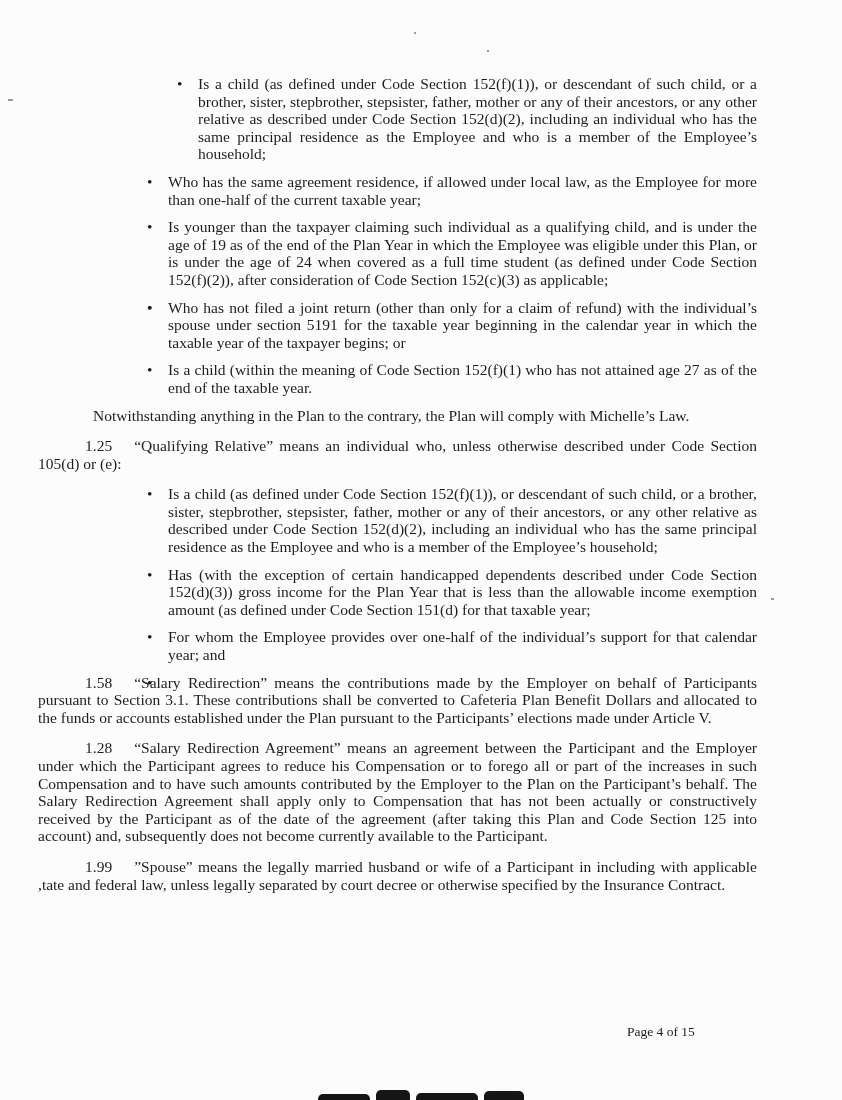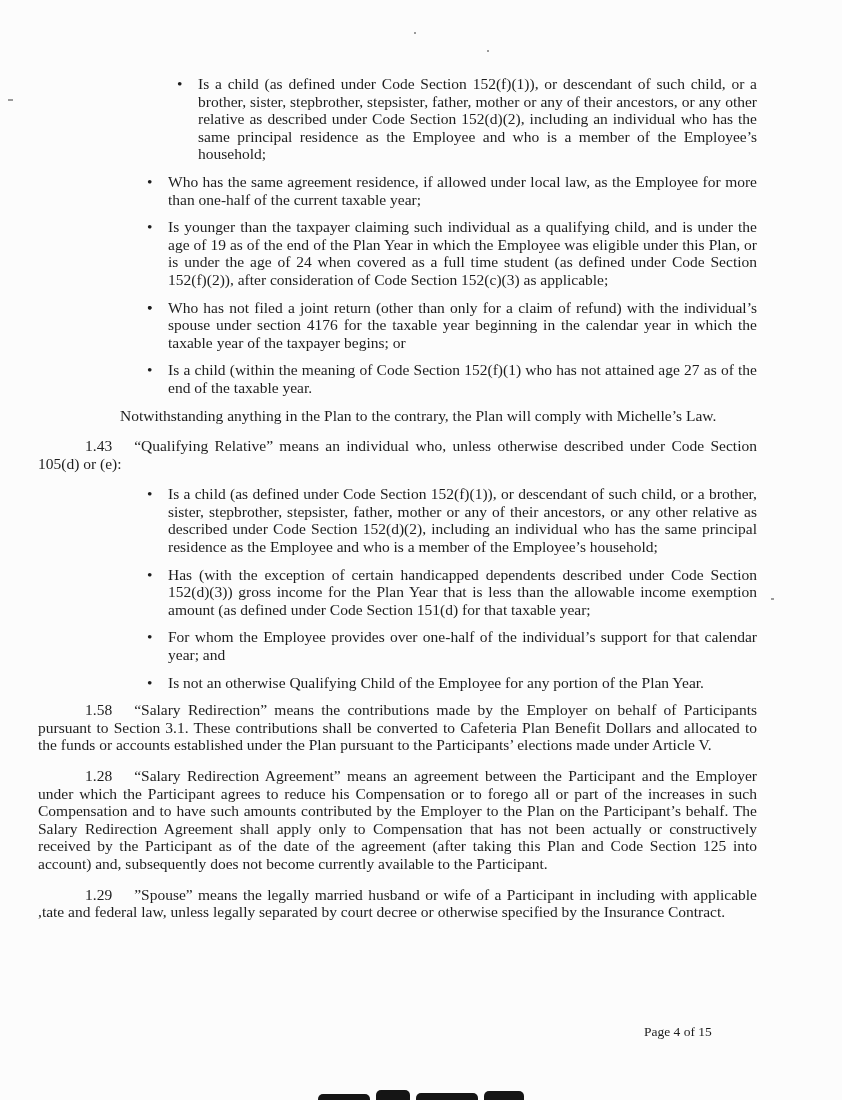--- a/index.html
+++ b/index.html
@@ -44,34 +44,34 @@
   }
   .para {
     margin: 0 0 12px 0;
     text-align: justify;
   }
   .section-para {
     text-indent: 47px;
   }
   .sec-num { padding-right: 22px; }
   .michelle {
-    margin-left: 82px;
+    margin-left: 55px;
     margin-bottom: 13px;
     text-align: left;
   }
   .mb-sec { margin-bottom: 13px; }
   .footer-copyright {
     position: absolute;
     left: 33px;
     top: 1033px;
     font-size: 13.5px;
   }
   .footer-page {
     position: absolute;
-    left: 644px;
+    left: 627px;
     top: 1023px;
     font-size: 13.5px;
   }
   
   .speck {
     position: absolute;
     background: #9a9a9a;
   }
   .speck.s1 { left: 8px;  top: 99px;  width: 5px; height: 2px; }
   .speck.s2 { left: 487px; top: 50px; width: 2px; height: 2px; }
@@ -117,64 +117,63 @@
       </li>
       <li>
         <span class="bullet-mark">•</span>
         <span>Is younger than the taxpayer claiming such individual as a qualifying child, and is under the age of 19 as of the end of the Plan Year in which the Employee was eligible under this Plan, or is under the age of 24 when covered as a full time student (as defined under Code Section 152(f)(2)), after consideration of Code Section 152(c)(3) as applicable;</span>
       </li>
       <li>
         <span class="bullet-mark">•</span>
       </li>
       <li>
         <span class="bullet-mark">•</span>
-        <span>Who has not filed a joint return (other than only for a claim of refund) with the individual’s spouse under section 4176 for the taxable year beginning in the calendar year in which the taxable year of the taxpayer begins; or</span>
+        <span>Who has not filed a joint return (other than only for a claim of refund) with the individual’s spouse under section 5191 for the taxable year beginning in the calendar year in which the taxable year of the taxpayer begins; or</span>
       </li>
       <li>
         <span class="bullet-mark">•</span>
         <span>Is a child (within the meaning of Code Section 152(f)(1) who has not attained age 27 as of the end of the taxable year.</span>
       </li>
     </ul>
 
     <p class="para michelle">Notwithstanding anything in the Plan to the contrary, the Plan will comply with Michelle’s Law.</p>
 
     <p class="para section-para mb-sec">
-      <span class="sec-num">1.43</span><span>“Qualifying Relative” means an individual who, unless otherwise described under Code Section 105(d) or (e):</span>
+      <span class="sec-num">1.25</span><span>“Qualifying Relative” means an individual who, unless otherwise described under Code Section 105(d) or (e):</span>
     </p>
 
     <ul class="blist level1">
       <li>
         <span class="bullet-mark">•</span>
         <span>Is a child (as defined under Code Section 152(f)(1)), or descendant of such child, or a brother, sister, stepbrother, stepsister, father, mother or any of their ancestors, or any other relative as described under Code Section 152(d)(2), including an individual who has the same principal residence as the Employee and who is a member of the Employee’s household;</span>
       </li>
       <li>
         <span class="bullet-mark">•</span>
         <span>Has (with the exception of certain handicapped dependents described under Code Section 152(d)(3)) gross income for the Plan Year that is less than the allowable income exemption amount (as defined under Code Section 151(d) for that taxable year;</span>
       </li>
       <li>
         <span class="bullet-mark">•</span>
         <span>For whom the Employee provides over one-half of the individual’s support for that calendar year; and</span>
       </li>
       <li>
         <span class="bullet-mark">•</span>
-        <span>Is not an otherwise Qualifying Child of the Employee for any portion of the Plan Year.</span>
       </li>
     </ul>
 
 
     <p class="para section-para mb-sec">
       <span class="sec-num">1.58</span><span>“Salary Redirection” means the contributions made by the Employer on behalf of Participants pursuant to Section 3.1.  These contributions shall be converted to Cafeteria Plan Benefit Dollars and allocated to the funds or accounts established under the Plan pursuant to the Participants’ elections made under Article V.</span>
     </p>
 
     <p class="para section-para mb-sec">
       <span class="sec-num">1.28</span><span>“Salary Redirection Agreement” means an agreement between the Participant and the Employer under which the Participant agrees to reduce his Compensation or to forego all or part of the increases in such Compensation and to have such amounts contributed by the Employer to the Plan on the Participant’s behalf. The Salary Redirection Agreement shall apply only to Compensation that has not been actually or constructively received by the Participant as of the date of the agreement (after taking this Plan and Code Section 125 into account) and, subsequently does not become currently available to the Participant.</span>
     </p>
 
     <p class="para section-para">
-      <span class="sec-num">1.29</span><span>”Spouse” means the legally married husband or wife of a Participant in including with applicable ,tate and federal law, unless legally separated by court decree or otherwise specified by the Insurance Contract.</span>
+      <span class="sec-num">1.99</span><span>”Spouse” means the legally married husband or wife of a Participant in including with applicable ,tate and federal law, unless legally separated by court decree or otherwise specified by the Insurance Contract.</span>
     </p>
 
   </div>
 
   <div class="footer-page">Page 4 of 15</div>
 
   <div class="speck s1"></div>
   <div class="speck s2"></div>
   <div class="speck s3"></div>
   <div class="speck s4"></div>

